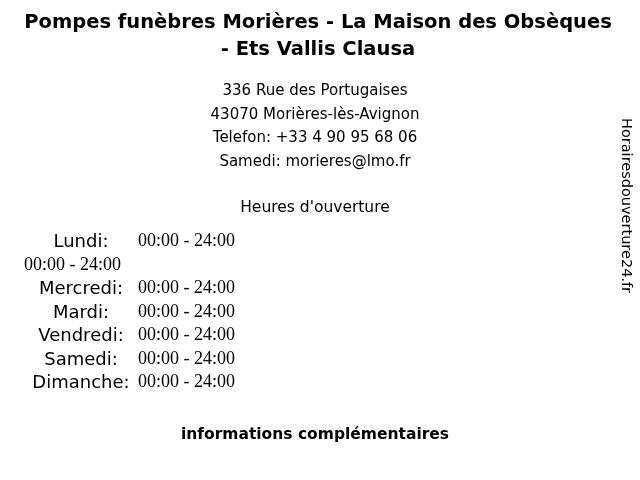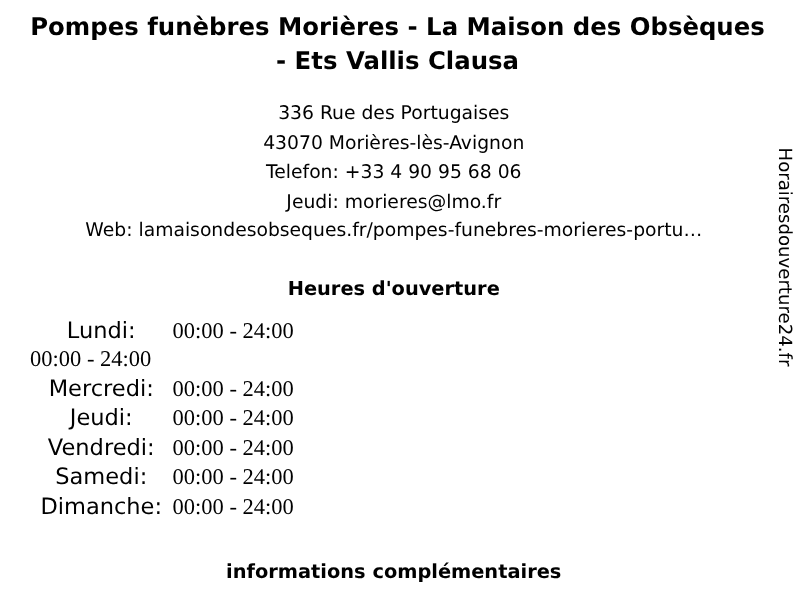--- a/index.html
+++ b/index.html
@@ -41,21 +41,21 @@
   .address-block {
     margin-top: 17px;
     font-size: 15px;
     line-height: 23.5px;
   }
   .address-line {
     white-space: nowrap;
   }
   .section-title {
     font-size: 15.5px;
-    font-weight: bold;
+    font-weight: normal;
     margin-top: 25px;
     margin-bottom: 0;
   }
   .hours {
     margin-top: 13px;
     font-size: 18px;
     line-height: 23.5px;
     padding-left: 2px;
   }
   .hours-row {
@@ -99,40 +99,39 @@
 <div class="page">
 
   <div class="content">
 
     <h1 class="title">Pompes funèbres Morières - La Maison des Obsèques - Ets Vallis Clausa</h1>
 
     <div class="address-block">
       <div class="address-line">336 Rue des Portugaises</div>
       <div class="address-line">43070 Morières-lès-Avignon</div>
       <div class="address-line">Telefon: +33 4 90 95 68 06</div>
-      <div class="address-line">Jeudi: morieres@lmo.fr</div>
-      <div class="address-line">Web: lamaisondesobseques.fr/pompes-funebres-morieres-portu…</div>
+      <div class="address-line">Samedi: morieres@lmo.fr</div>
     </div>
 
     <div class="section-title">Heures d'ouverture</div>
 
     <div class="hours">
       <div class="hours-row">
         <div class="hours-day">Lundi:</div>
         <div class="hours-time">00:00 - 24:00</div>
       </div>
       <div class="hours-row">
         <div class="hours-time">00:00 - 24:00</div>
       </div>
       <div class="hours-row">
         <div class="hours-day">Mercredi:</div>
         <div class="hours-time">00:00 - 24:00</div>
       </div>
       <div class="hours-row">
-        <div class="hours-day">Jeudi:</div>
+        <div class="hours-day">Mardi:</div>
         <div class="hours-time">00:00 - 24:00</div>
       </div>
       <div class="hours-row">
         <div class="hours-day">Vendredi:</div>
         <div class="hours-time">00:00 - 24:00</div>
       </div>
       <div class="hours-row">
         <div class="hours-day">Samedi:</div>
         <div class="hours-time">00:00 - 24:00</div>
       </div>

